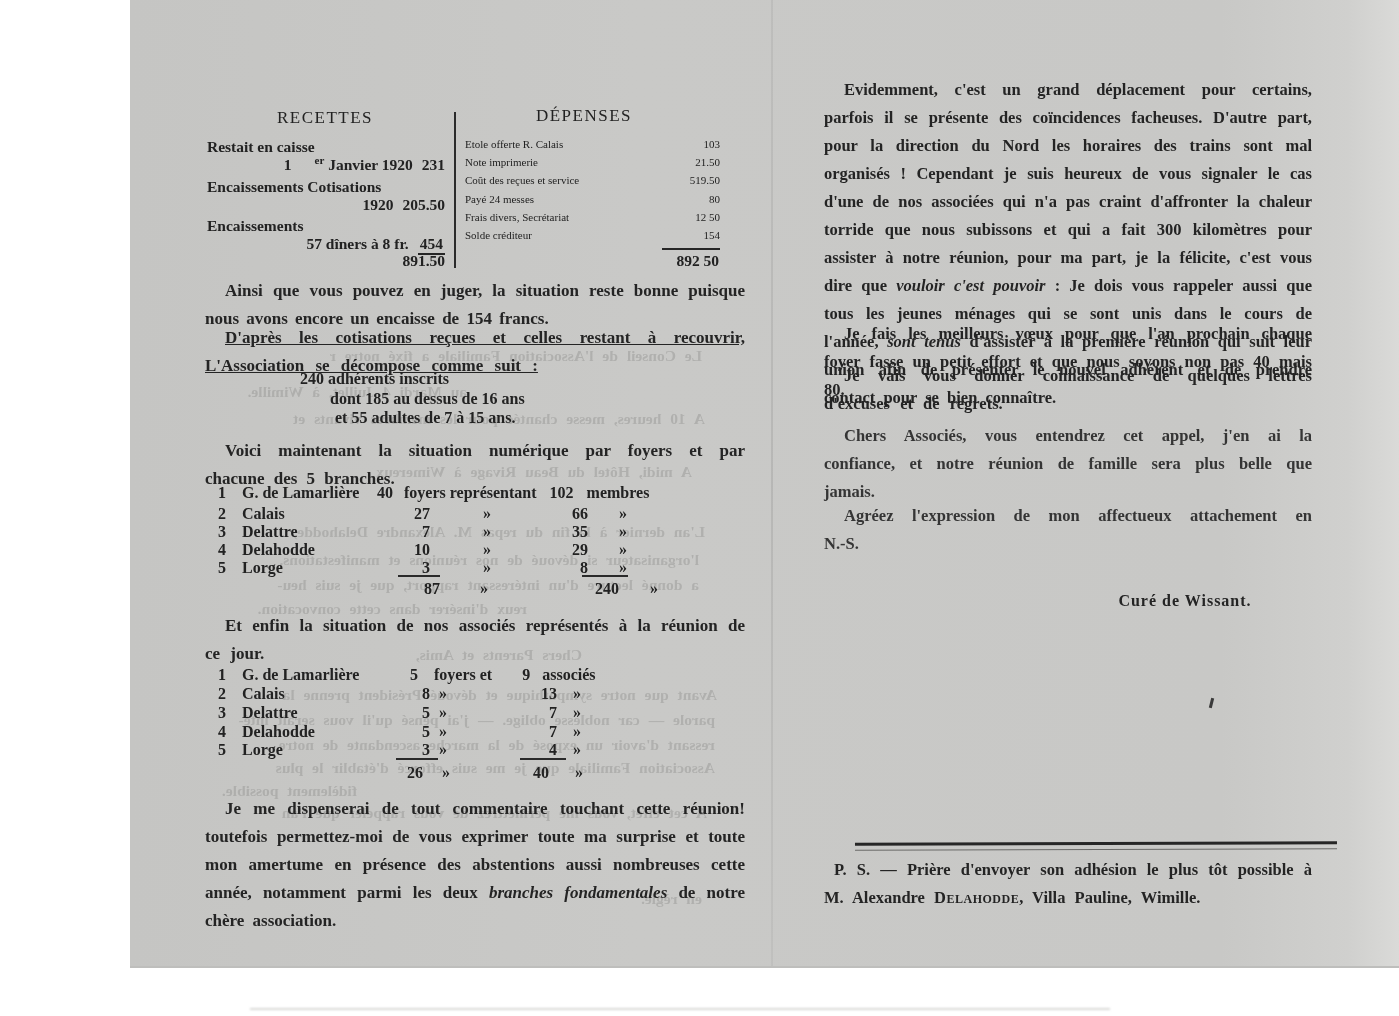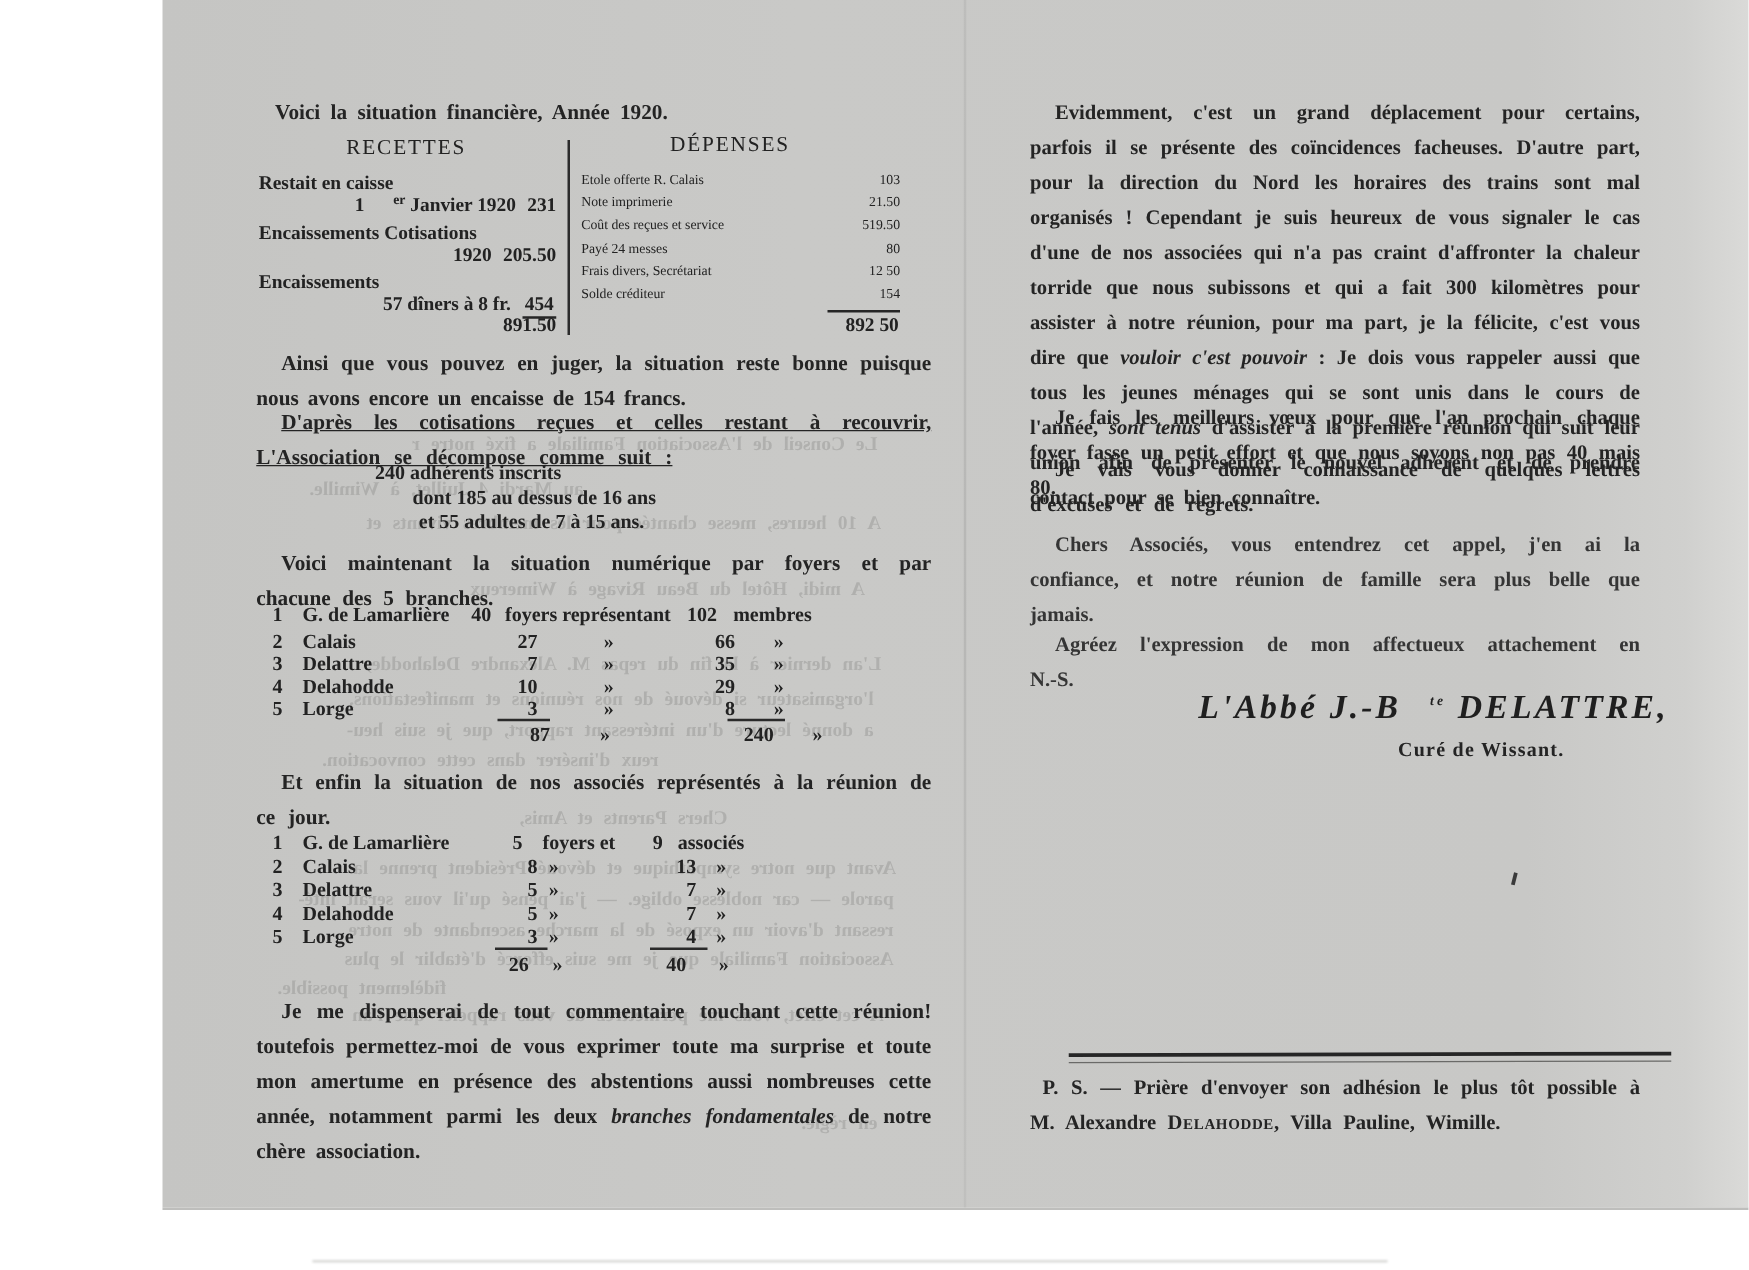--- a/index.html
+++ b/index.html
@@ -74,21 +74,20 @@
     <div class="g" style="left:45px;top:600px;width:352px;">reux d'insérer dans cette convocation.</div>
     <div class="g" style="left:230px;top:646px;width:222px;">Chers Parents et Amis,</div>
     <div class="g" style="left:75px;top:686px;width:512px;">Avant que notre sympathique et dévoué Président prenne la</div>
     <div class="g" style="left:45px;top:711px;width:540px;">parole — car noblesse oblige. — j'ai pensé qu'il vous serait inté-</div>
     <div class="g" style="left:45px;top:736px;width:540px;">ressant d'avoir un exposé de la marche ascendante de notre</div>
     <div class="g" style="left:45px;top:759px;width:540px;">Association Familiale que je me suis efforcé d'établir le plus</div>
     <div class="g" style="left:45px;top:782px;width:182px;">fidèlement possible.</div>
     <div class="g" style="left:75px;top:804px;width:502px;">A cet effet, vous me permettrez de vous rappeler que l'an</div>
     <div class="g" style="left:480px;top:890px;width:92px;">en règle.</div>
 
-    <p class="par lt" style="top:76px;text-indent:15px;word-spacing:4px;">Voici la situation financière, Année 1920.</p>
 
     <div>
       <div class="acc-title" style="left:120px;top:108px;width:150px;">RECETTES</div>
       <div class="acc-title" style="left:379px;top:106px;width:150px;">DÉPENSES</div>
       <div class="acc-divider"></div>
 
       <div class="rec-label" style="top:138px;">Restait en caisse</div>
       <div class="rec-detail" style="top:156px;"><span>1</span><span class="sup">er</span><span> Janvier 1920</span><span class="rec-val">231</span></div>
 
       <div class="rec-label" style="top:178px;">Encaissements Cotisations</div>
@@ -223,21 +222,20 @@
 
     <p class="par lt" style="top:795px;word-spacing:4px;"><span>Je me dispenserai de tout commentaire touchant cette réunion! toutefois permettez-moi de vous exprimer toute ma surprise et toute mon amertume en présence des abstentions aussi nombreuses cette année, notamment parmi les deux </span><span class="ital">branches fondamentales</span><span> de notre chère association.</span></p>
 
     <p class="par rp" style="top:76px;"><span>Evidemment, c'est un grand déplacement pour certains, parfois il se présente des coïncidences facheuses. D'autre part, pour la direction du Nord les horaires des trains sont mal organisés ! Cependant je suis heureux de vous signaler le cas d'une de nos associées qui n'a pas craint d'affronter la chaleur torride que nous subissons et qui a fait 300 kilomètres pour assister à notre réunion, pour ma part, je la félicite, c'est vous dire que </span><span class="ital">vouloir c'est pouvoir</span><span> : Je dois vous rappeler aussi que tous les jeunes ménages qui se sont unis dans le cours de l'année, </span><span class="ital">sont tenus</span><span> d'assister à la première réunion qui suit leur union afin de présenter le nouvel adhérent et de prendre contact pour se bien connaître.</span></p>
 
     <p class="par rp" style="top:320px;">Je fais les meilleurs vœux pour que l'an prochain chaque foyer fasse un petit effort et que nous soyons non pas 40 mais 80.</p>
     <p class="par rp" style="top:362px;word-spacing:6px;">Je vais vous donner connaissance de quelques lettres d'excuses et de regrets.</p>
     <p class="par rp light" style="top:422px;">Chers Associés, vous entendrez cet appel, j'en ai la confiance, et notre réunion de famille sera plus belle que jamais.</p>
     <p class="par rp light" style="top:502px;">Agréez l'expression de mon affectueux attachement en N.-S.</p>
 
-    <div class="sig"><span>L'Abbé J.-B</span><span class="sup">te</span><span> DELATTRE,</span></div>
     <div class="sig-title">Curé de Wissant.</div>
 
     <div class="stray"></div>
 
     <div class="ps-rule"></div>
     <p class="par rp" style="top:856px;word-spacing:5px;text-indent:10px;"><span style="font-weight:700;">P. S.</span><span> — Prière d'envoyer son adhésion le plus tôt possible à M. Alexandre </span><span style="font-variant:small-caps;letter-spacing:.5px;">Delahodde</span><span>, Villa Pauline, Wimille.</span></p>
   </div>
 
   <div class="bottom-smudge"></div>
 </div>

